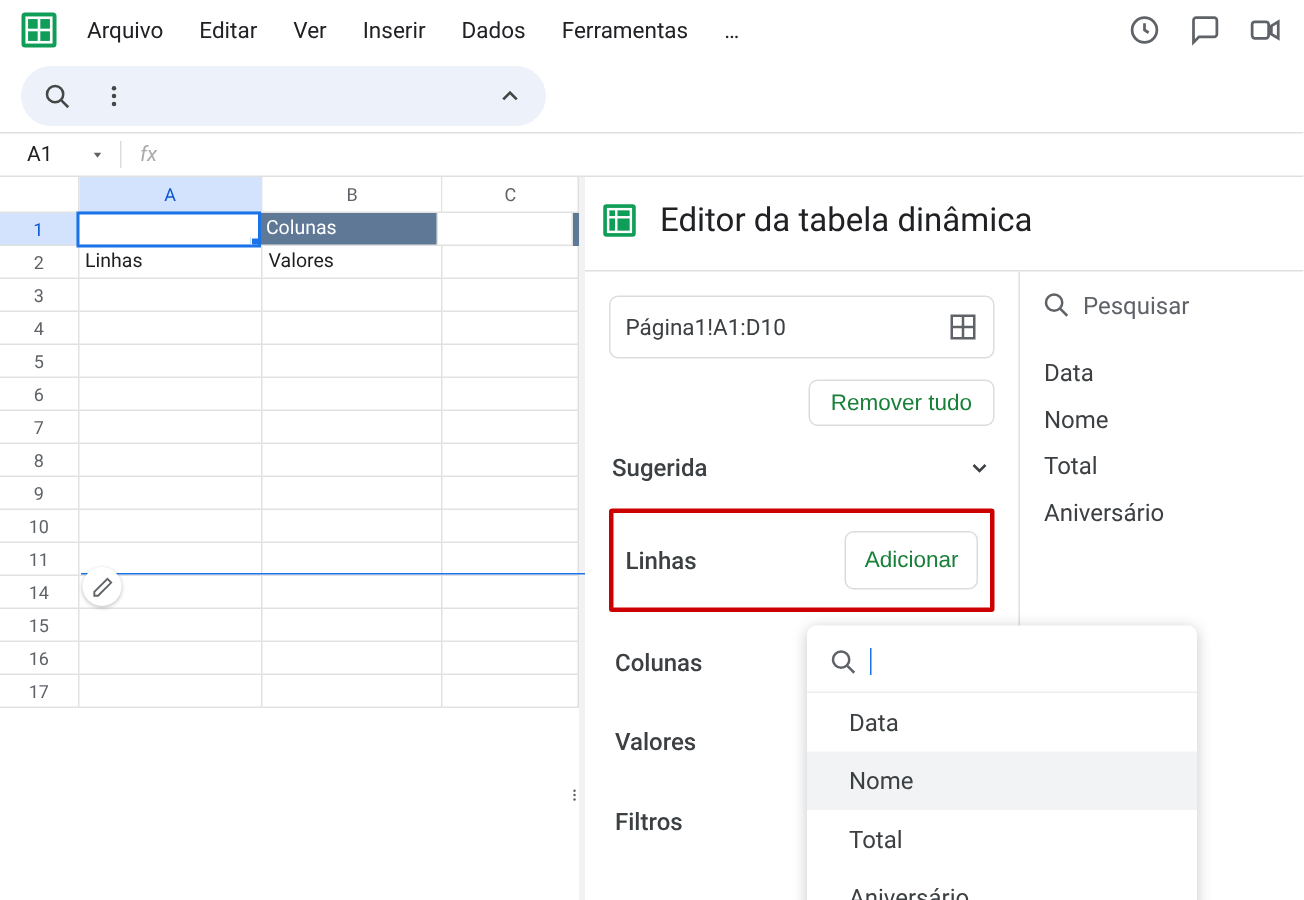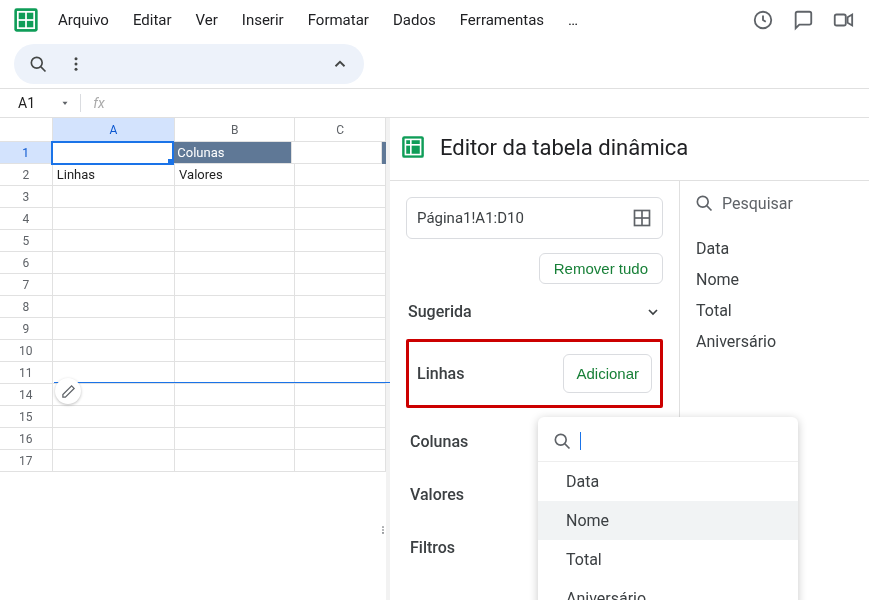--- a/index.html
+++ b/index.html
@@ -245,21 +245,20 @@
         <rect x="5" y="5" width="14" height="14" fill="none" stroke="#fff" stroke-width="1.5"></rect>
         <line x1="12" y1="5" x2="12" y2="19" stroke="#fff" stroke-width="1.5"></line>
         <line x1="5" y1="12" x2="19" y2="12" stroke="#fff" stroke-width="1.5"></line>
       </svg>
   </div>
   <div id="menu-items" style="display:flex;">
       <div class="menu-item">Arquivo</div>
       <div class="menu-item">Editar</div>
       <div class="menu-item">Ver</div>
       <div class="menu-item">Inserir</div>
-      <div class="menu-item">Formatar</div>
       <div class="menu-item">Dados</div>
       <div class="menu-item">Ferramentas</div>
       <div class="menu-item">…</div>
     </div>
   <div class="menubar-spacer"></div>
   <div class="menubar-icon">
     <svg width="22" height="22" viewBox="0 0 24 24" fill="none" stroke="#5f6368" stroke-width="2">
         <circle cx="12" cy="12" r="9"></circle>
         <polyline points="12 7 12 12 15 14"></polyline>
       </svg>

